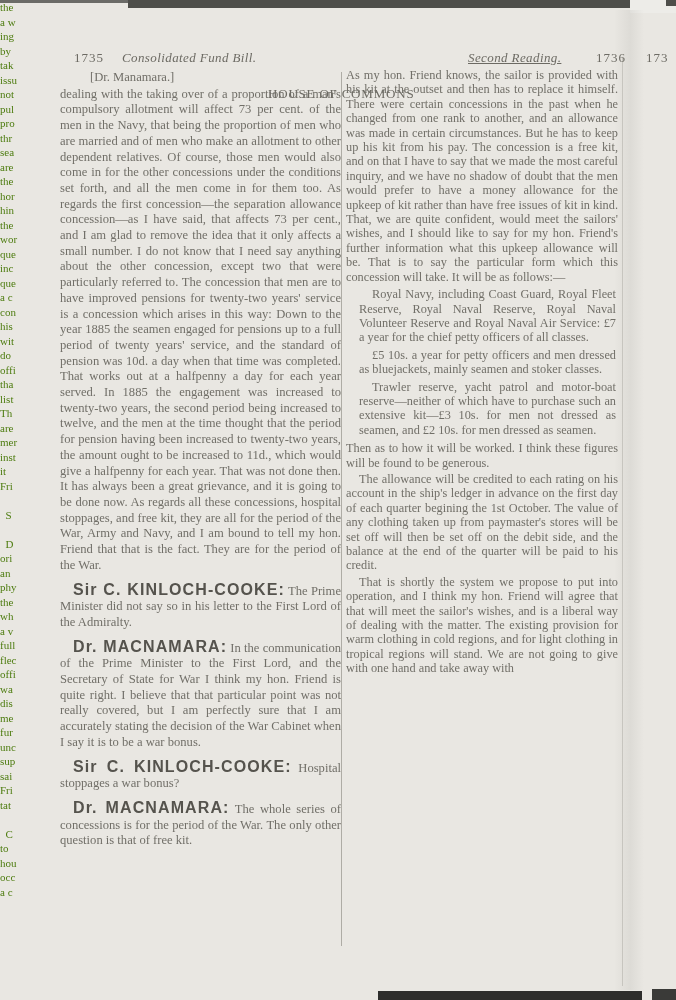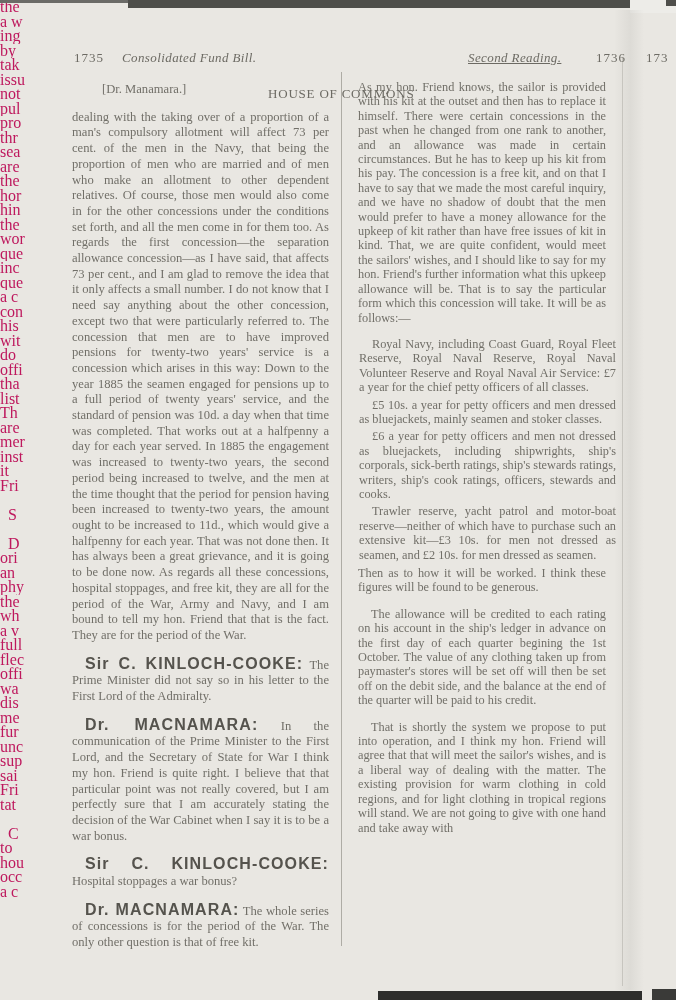--- a/index.html
+++ b/index.html
@@ -27,35 +27,35 @@
   .h-title-l{left:122px;font-style:italic;letter-spacing:0.4px;}
   .h-title-c{left:268px;letter-spacing:0.8px;margin-top:36px;}
   .h-title-r{left:468px;font-style:italic;letter-spacing:0.4px;text-decoration:underline;}
   .h-num-r{left:596px;letter-spacing:1px;}
   .h-num-next{left:646px;letter-spacing:1px;}
 
   
   .col{position:absolute;color:#716f68;text-align:justify;}
   .col-left{left:60px;top:70px;width:281px;font-size:12.6px;line-height:15.7px;}
   .col-mid{left:346px;top:68px;width:272px;font-size:12.3px;line-height:14.4px;}
-  .col p{margin:12px;}
+  .col p{margin:0;}
   .attribution{text-align:left;padding-left:30px;margin-bottom:1px !important;}
   .continuation{text-indent:0;}
   .speech{text-indent:13px;margin-top:8px !important;}
   .speaker{
     font-family:"Liberation Sans","DejaVu Sans",sans-serif;
     font-weight:bold;font-size:16px;letter-spacing:1.1px;color:#55534d;
   }
   .body-para{text-indent:13px;margin-top:2px !important;}
   .quote{margin:3px 2px 3px 13px !important;text-indent:13px;}
   .flush{text-indent:0;margin-top:4px !important;}
 
   
-  .col-next{left:646px;top:82px;width:30px;overflow:hidden;color:#be185d;
-    font-size:16px;}
+  .col-next{left:646px;top:82px;width:30px;overflow:hidden;color:#4d7c0f;
+    font-size:11px;}
   .frag-line{height:14.5px;line-height:14.5px;white-space:pre;overflow:hidden;}
 </style>
 </head>
 <body>
 
 <div class="band-top-a"></div>
 <div class="band-top-b"></div>
 <div class="corner-light"></div>
 <div class="band-top-c"></div>
 <div class="band-bottom-a"></div>
@@ -79,21 +79,20 @@
   <p class="speech"><span class="speaker">Sir C. KINLOCH-COOKE:</span> <span>The Prime Minister did not say so in his letter to the First Lord of the Admiralty.</span></p>
   <p class="speech"><span class="speaker">Dr. MACNAMARA:</span> <span>In the communication of the Prime Minister to the First Lord, and the Secretary of State for War I think my hon. Friend is quite right. I believe that that particular point was not really covered, but I am perfectly sure that I am accurately stating the decision of the War Cabinet when I say it is to be a war bonus.</span></p>
   <p class="speech"><span class="speaker">Sir C. KINLOCH-COOKE:</span> <span>Hospital stoppages a war bonus?</span></p>
   <p class="speech"><span class="speaker">Dr. MACNAMARA:</span> <span>The whole series of concessions is for the period of the War. The only other question is that of free kit.</span></p>
 </div>
 
 <div class="col col-mid">
   <p class="continuation">As my hon. Friend knows, the sailor is provided with his kit at the outset and then has to replace it himself. There were certain concessions in the past when he changed from one rank to another, and an allowance was made in certain circumstances. But he has to keep up his kit from his pay. The concession is a free kit, and on that I have to say that we made the most careful inquiry, and we have no shadow of doubt that the men would prefer to have a money allowance for the upkeep of kit rather than have free issues of kit in kind. That, we are quite confident, would meet the sailors' wishes, and I should like to say for my hon. Friend's further information what this upkeep allowance will be. That is to say the particular form which this concession will take. It will be as follows:—</p>
   <p class="quote">Royal Navy, including Coast Guard, Royal Fleet Reserve, Royal Naval Reserve, Royal Naval Volunteer Reserve and Royal Naval Air Service: £7 a year for the chief petty officers of all classes.</p>
   <p class="quote">£5 10s. a year for petty officers and men dressed as bluejackets, mainly seamen and stoker classes.</p>
-  <p class="quote">£6 a year for petty officers and men not dressed as bluejackets, including shipwrights, ship's corporals, sick-berth ratings, ship's stewards ratings, writers, ship's cook ratings, officers, stewards and cooks.</p>
   <p class="quote">Trawler reserve, yacht patrol and motor-boat reserve—neither of which have to purchase such an extensive kit—£3 10s. for men not dressed as seamen, and £2 10s. for men dressed as seamen.</p>
   <p class="flush">Then as to how it will be worked. I think these figures will be found to be generous.</p>
   <p class="body-para">The allowance will be credited to each rating on his account in the ship's ledger in advance on the first day of each quarter begining the 1st October. The value of any clothing taken up from paymaster's stores will be set off will then be set off on the debit side, and the balance at the end of the quarter will be paid to his credit.</p>
   <p class="body-para">That is shortly the system we propose to put into operation, and I think my hon. Friend will agree that that will meet the sailor's wishes, and is a liberal way of dealing with the matter. The existing provision for warm clothing in cold regions, and for light clothing in tropical regions will stand. We are not going to give with one hand and take away with</p>
 </div>
 
 <div class="col-next">
     <div class="frag-line">the</div>
     <div class="frag-line">a w</div>
     <div class="frag-line">ing</div>

